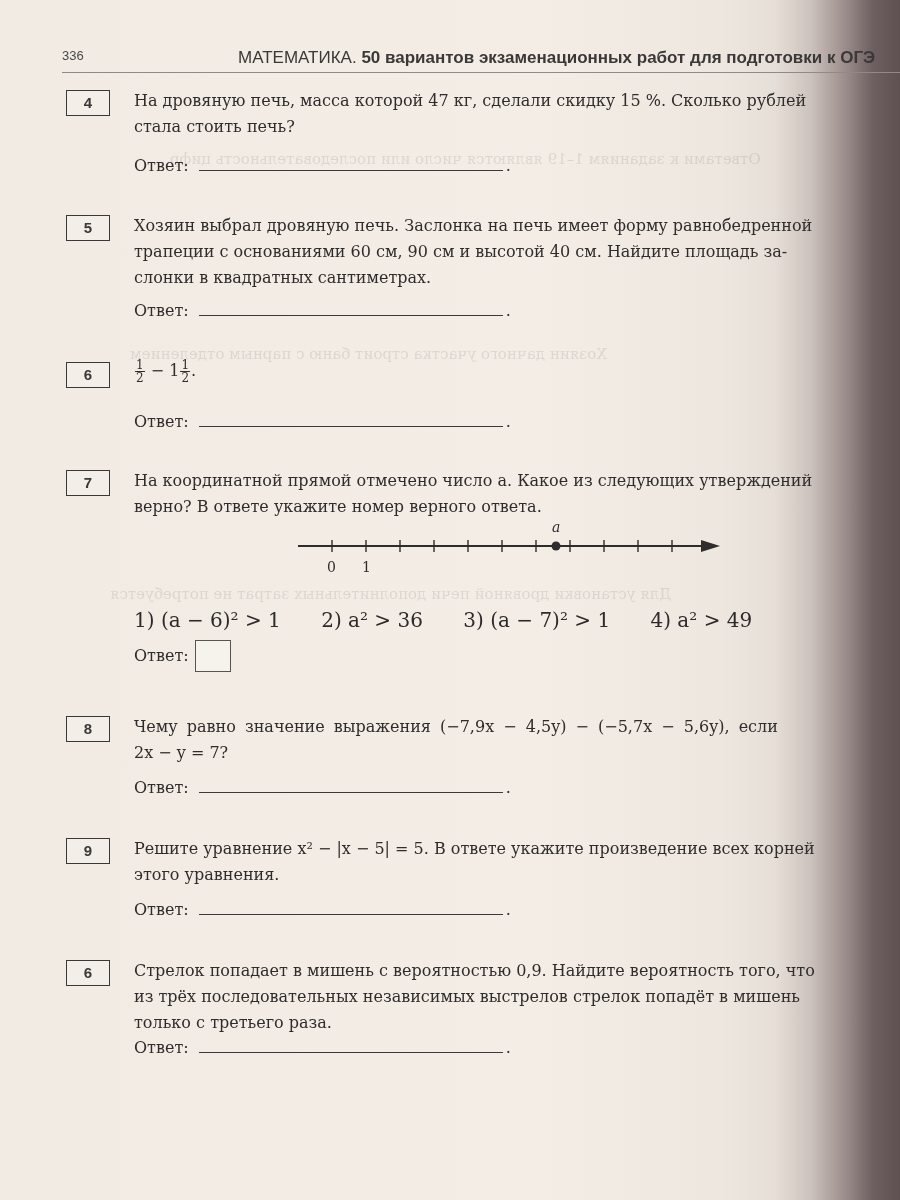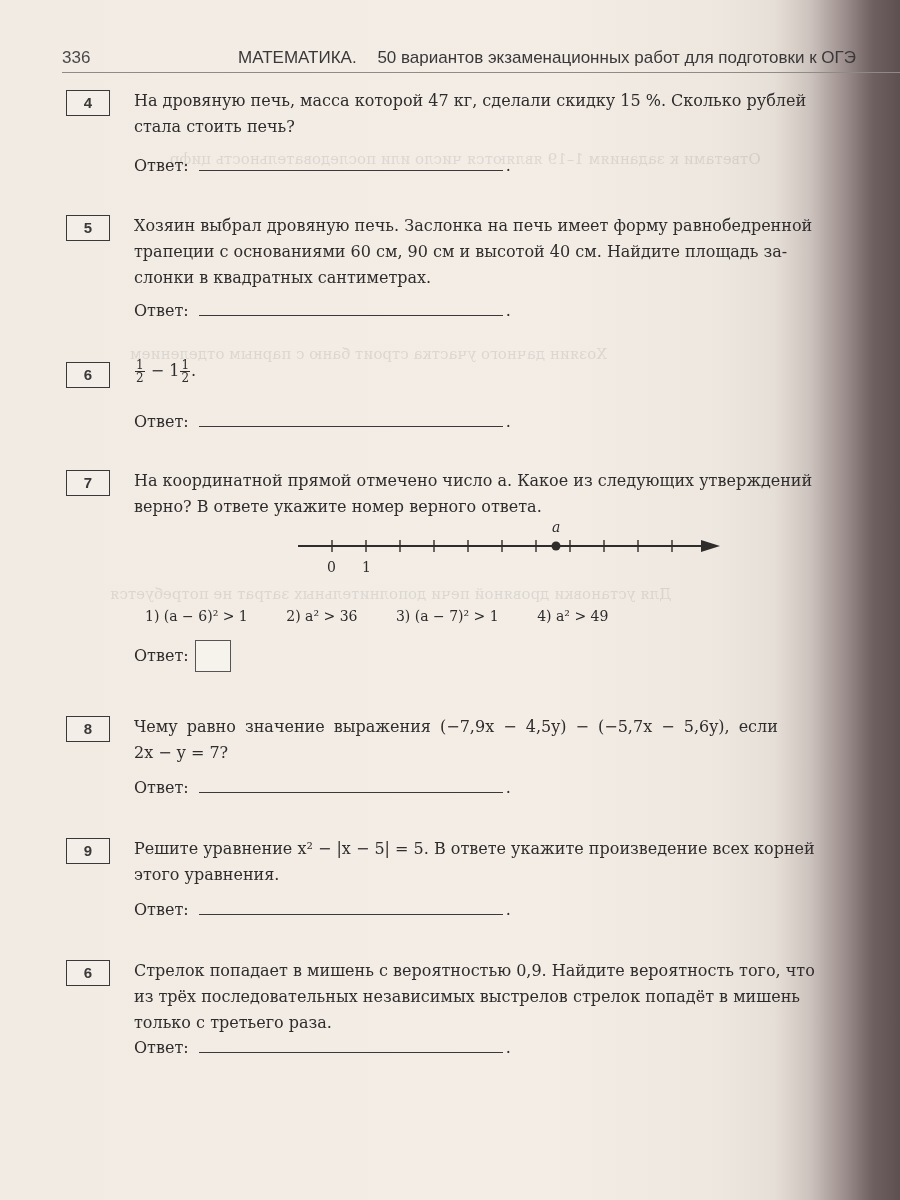--- a/index.html
+++ b/index.html
@@ -12,23 +12,23 @@
     .page {
       position: absolute; left: 0; top: 0; width: 900px; height: 1200px;
       background: linear-gradient(90deg, #f1ebe3 0%, #f3ede6 60%, #eee7df 80%, #e6dfd7 86%, #cdc3be 90%, #9a8c8a 94%, #6e5f60 97%, #5e5051 100%);
     }
     .header {
       position: absolute; left: 62px; top: 46px; width: 838px; height: 26px;
       border-bottom: 1.5px solid #8d8a88;
       font-family: "Liberation Sans", "DejaVu Sans", sans-serif;
       font-size: 17px; color: #3a3838; white-space: nowrap; overflow: hidden;
     }
-    .header .pageno { position: absolute; left: 0; top: 2px; font-size: 17px; color: #4a4848; }
+    .header .pageno { position: absolute; left: 0; top: 2px; font-size: 13px; color: #4a4848; }
     .header .title { position: absolute; left: 176px; top: 2px; }
-    .header .title b { font-weight: normal; margin-left: 16px; }
+    .header .title b { font-weight: bold; }
 
     .task { position: absolute; left: 66px; width: 834px; }
     .num-box {
       position: absolute; left: 0; top: 0; width: 44px; height: 26px;
       border: 1.8px solid #3a3838; box-sizing: border-box;
       font-family: "Liberation Sans", "DejaVu Sans", sans-serif;
       font-weight: bold; font-size: 15px; text-align: center; line-height: 23px; color: #3a3838;
       background: #f3eee8;
     }
     .q-text {
@@ -47,21 +47,21 @@
     .answer .dot { margin-left: 3px; }
     .answer .box {
       display: inline-block; width: 36px; height: 32px; border: 1.3px solid #555;
       box-sizing: border-box; vertical-align: middle; margin-left: 6px; background: #f6f2ec;
     }
     .frac { display: inline-block; vertical-align: middle; text-align: center; font-size: 12px; line-height: 12px; margin: 0 1px; }
     .frac span { display: block; }
     .frac .n { border-bottom: 1px solid #2f2c2c; padding: 0 1px; }
 
     .options {
-      position: absolute; left: 79px; top: 138px; width: 700px; font-size: 14px; white-space: nowrap;
+      position: absolute; left: 68px; top: 138px; width: 700px; font-size: 20px; white-space: nowrap;
     }
     .options span { display: inline-block; margin-right: 34px; }
     .numline { position: absolute; left: 296px; top: 72px; width: 430px; height: 60px; }
 
     
     .ghost {
       position: absolute; color: rgba(60,55,55,0.12); font-size: 15px; white-space: nowrap;
       font-family: "DejaVu Serif", serif; transform: scaleX(-1); pointer-events: none;
     }
   </style>

